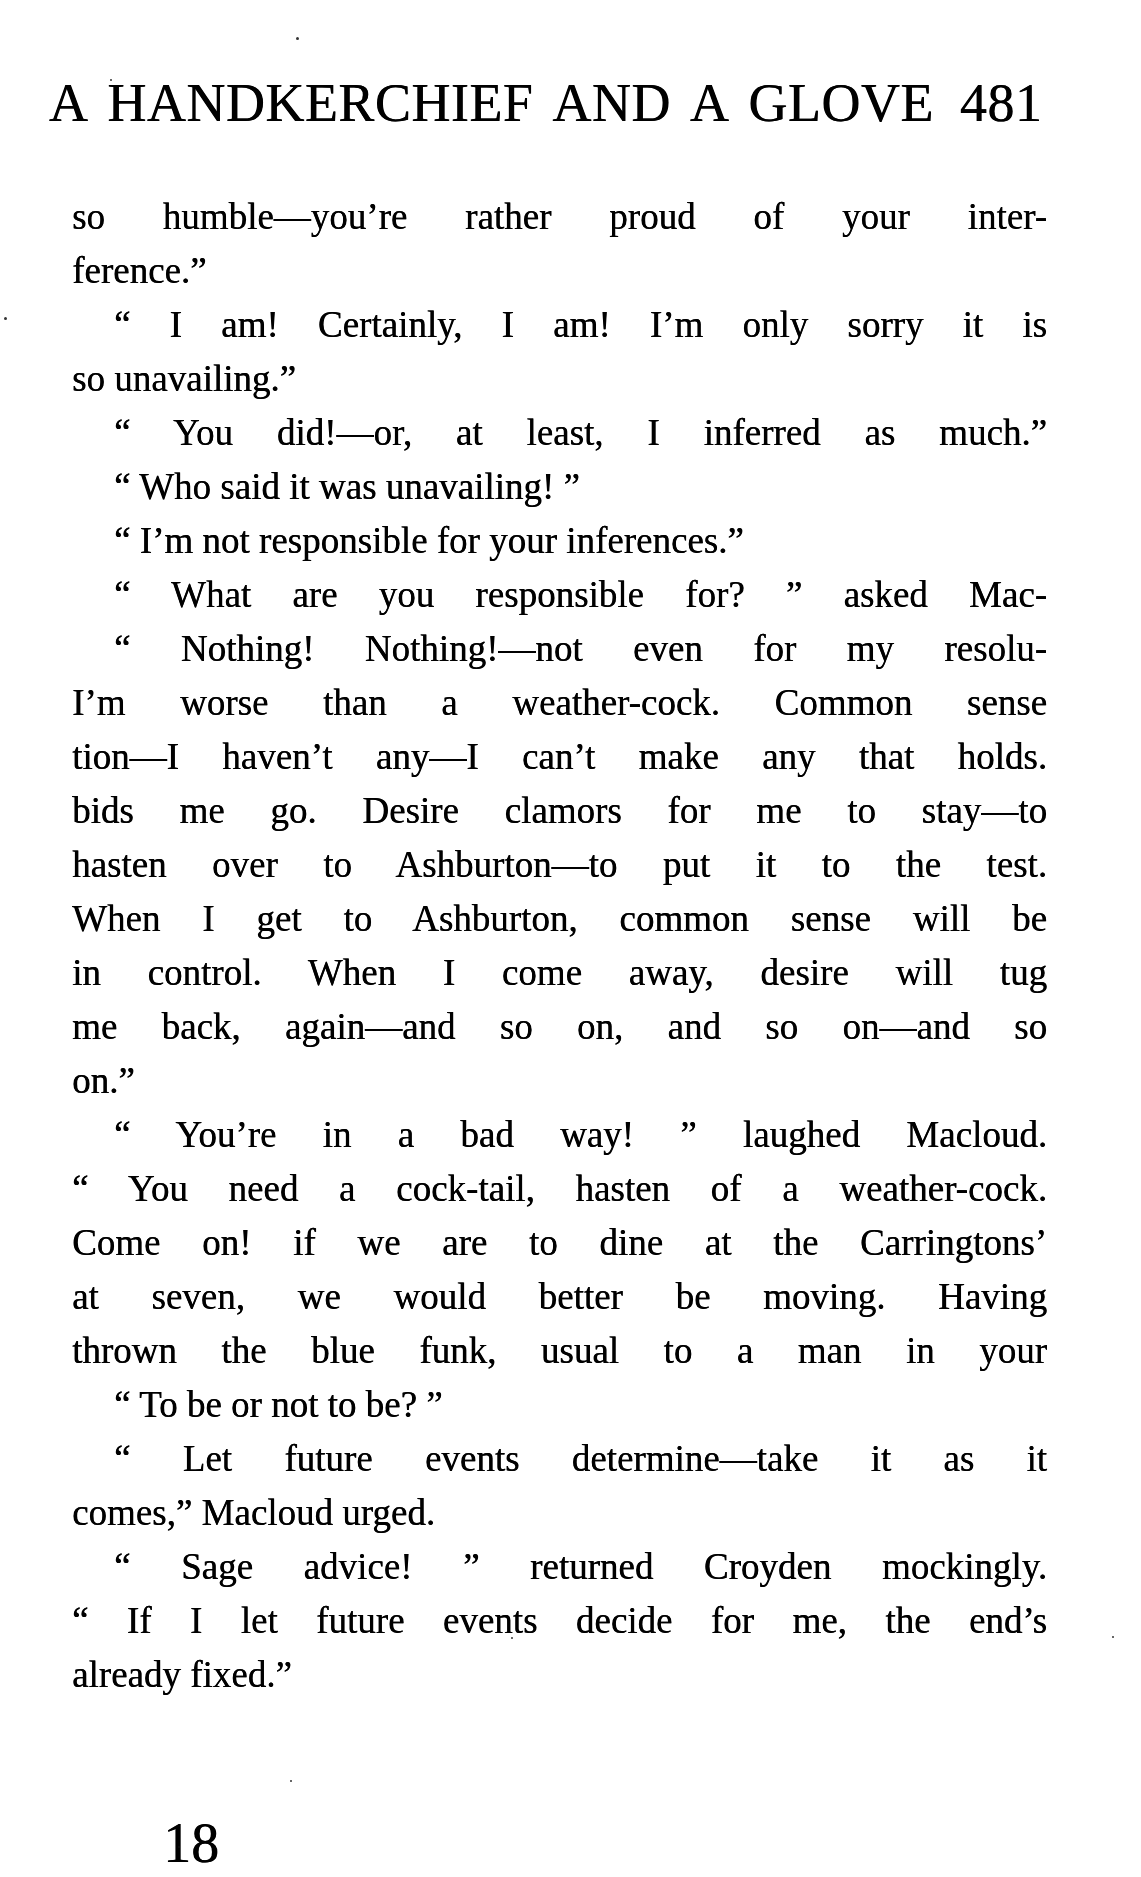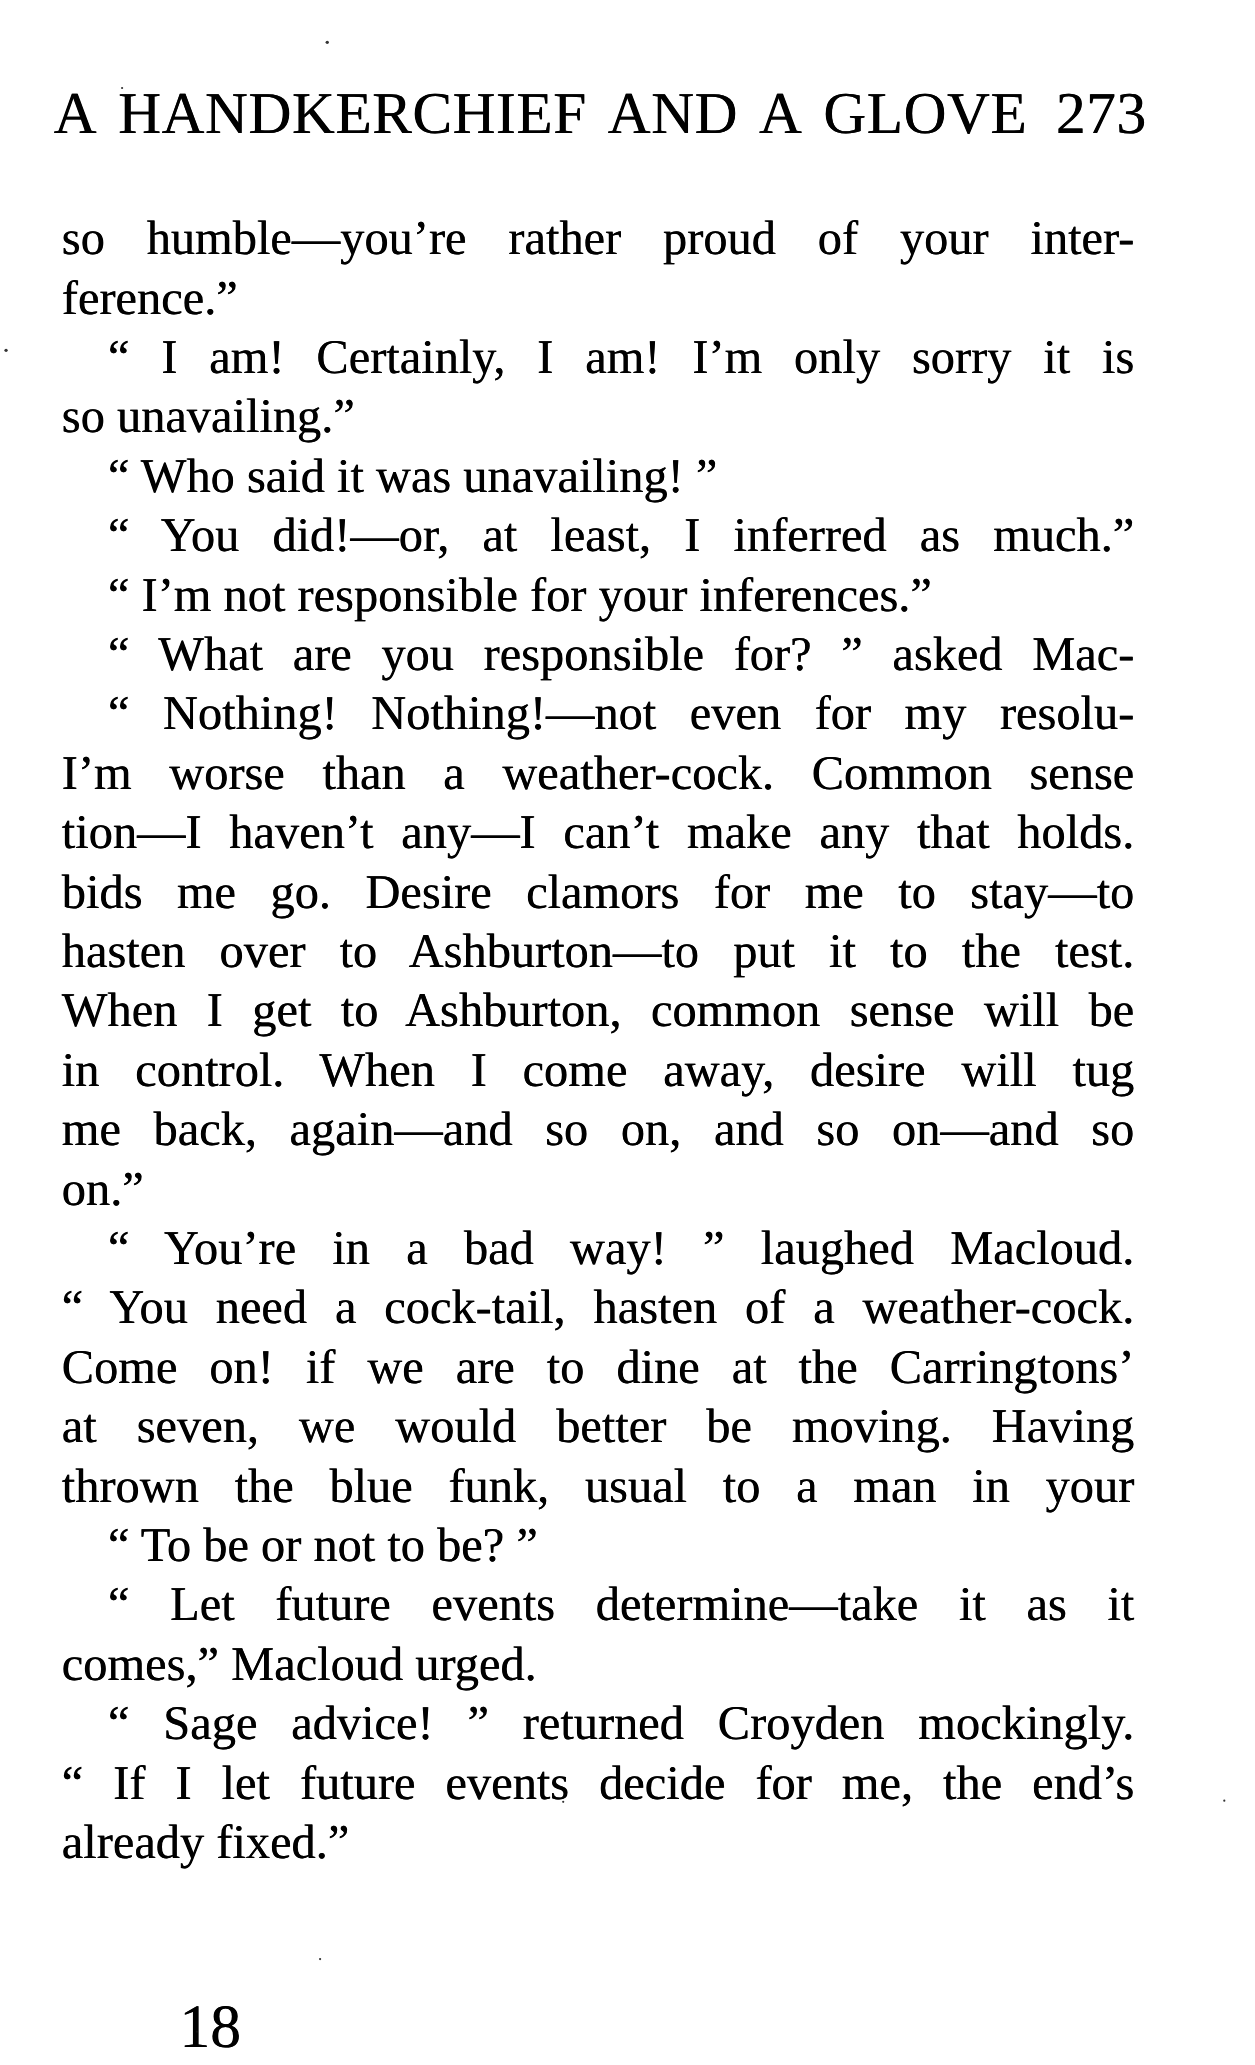--- a/index.html
+++ b/index.html
@@ -11,22 +11,22 @@
     overflow:hidden;
     text-shadow:0.4px 0 0 #000; 
   }
   .running-header{
     position:absolute;top:76px;left:58px;width:975px;
     display:flex;justify-content:center;gap:26px;
     font-size:54px;line-height:1;white-space:nowrap;
     word-spacing:8px;letter-spacing:0.5px;
   }
   .text-block{
-    position:absolute;top:190px;left:56px;width:975px;
-    font-size:44px;line-height:54px;
+    position:absolute;top:190px;left:72px;width:975px;
+    font-size:37px;line-height:54px;
     text-align:justify;
   }
   .line{text-align-last:left;}
   .line.fill{text-align-last:justify;}
   .line.indent{text-indent:42px;}
   .signature{
     position:absolute;left:163px;top:1815px;
     font-size:56px;line-height:1;
   }
   .speck{
@@ -34,30 +34,30 @@
     width:3px;height:3px;opacity:.85;
   }
 </style>
 </head>
 <body>
 
 <div class="page">
 
   <header class="running-header">
     <span>A HANDKERCHIEF AND A GLOVE</span>
-    <span>273</span>
+    <span>481</span>
   </header>
 
   <main class="text-block">
       <div class="line fill">so humble—you’re rather proud of your inter-</div>
       <div class="line">ference.”</div>
       <div class="line indent fill">“ I am! Certainly, I am! I’m only sorry it is</div>
       <div class="line">so unavailing.”</div>
+      <div class="line indent fill">“ You did!—or, at least, I inferred as much.”</div>
       <div class="line indent">“ Who said it was unavailing! ”</div>
-      <div class="line indent fill">“ You did!—or, at least, I inferred as much.”</div>
       <div class="line indent">“ I’m not responsible for your inferences.”</div>
       <div class="line indent fill">“ What are you responsible for? ” asked Mac-</div>
       <div class="line indent fill">“ Nothing! Nothing!—not even for my resolu-</div>
       <div class="line fill">I’m worse than a weather-cock. Common sense</div>
       <div class="line fill">tion—I haven’t any—I can’t make any that holds.</div>
       <div class="line fill">bids me go. Desire clamors for me to stay—to</div>
       <div class="line fill">hasten over to Ashburton—to put it to the test.</div>
       <div class="line fill">When I get to Ashburton, common sense will be</div>
       <div class="line fill">in control. When I come away, desire will tug</div>
       <div class="line fill">me back, again—and so on, and so on—and so</div>

